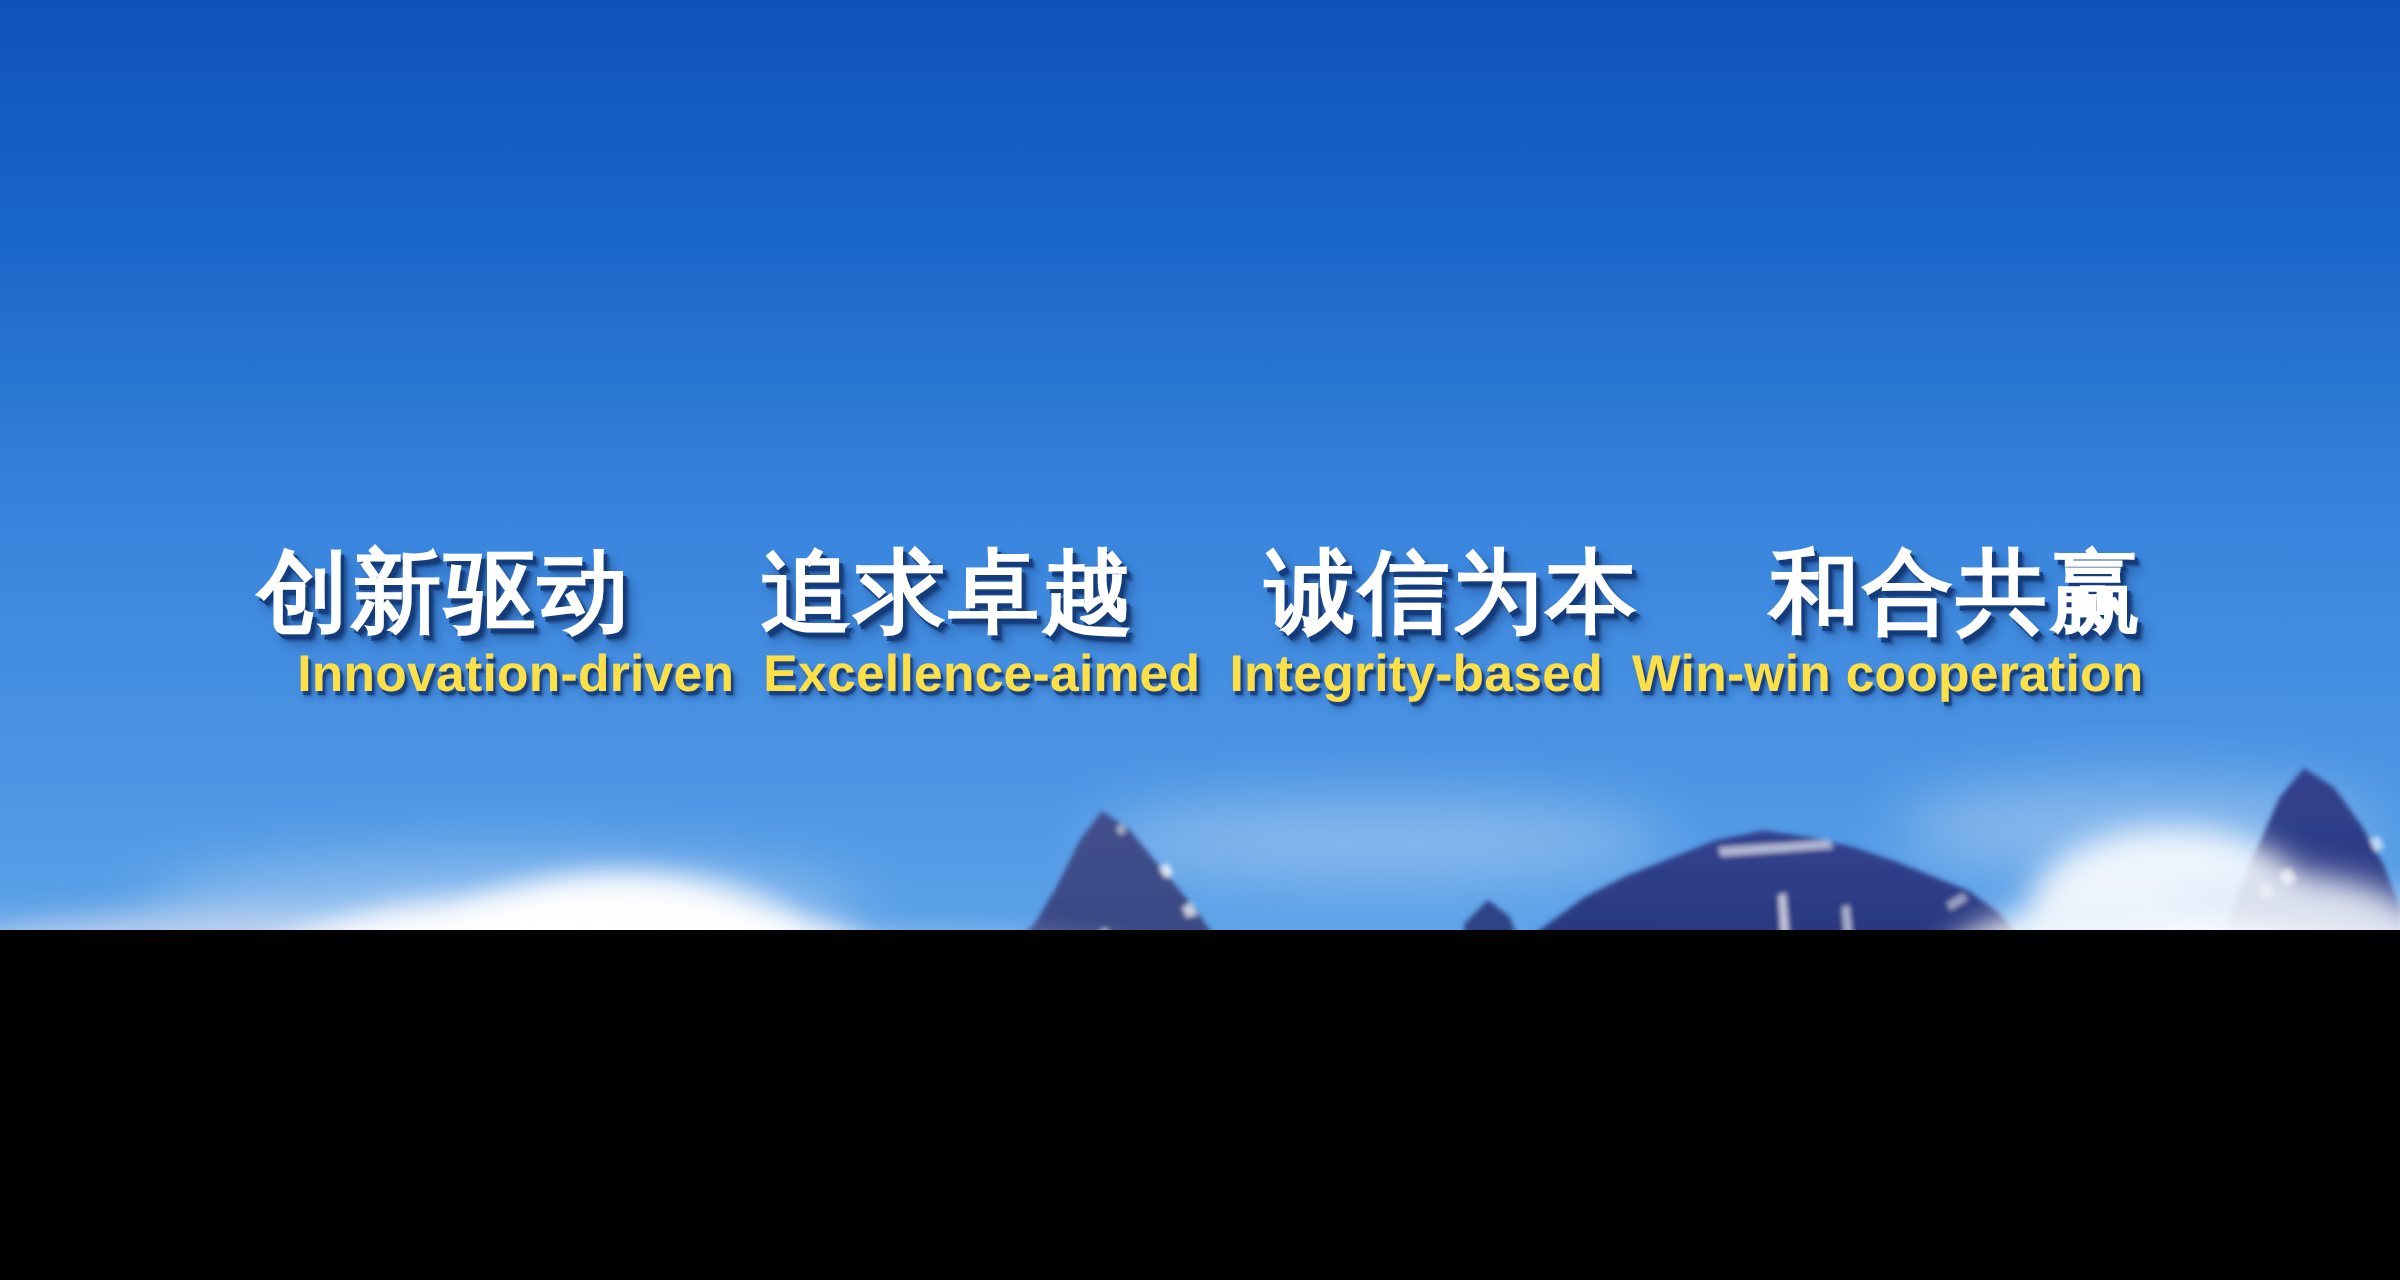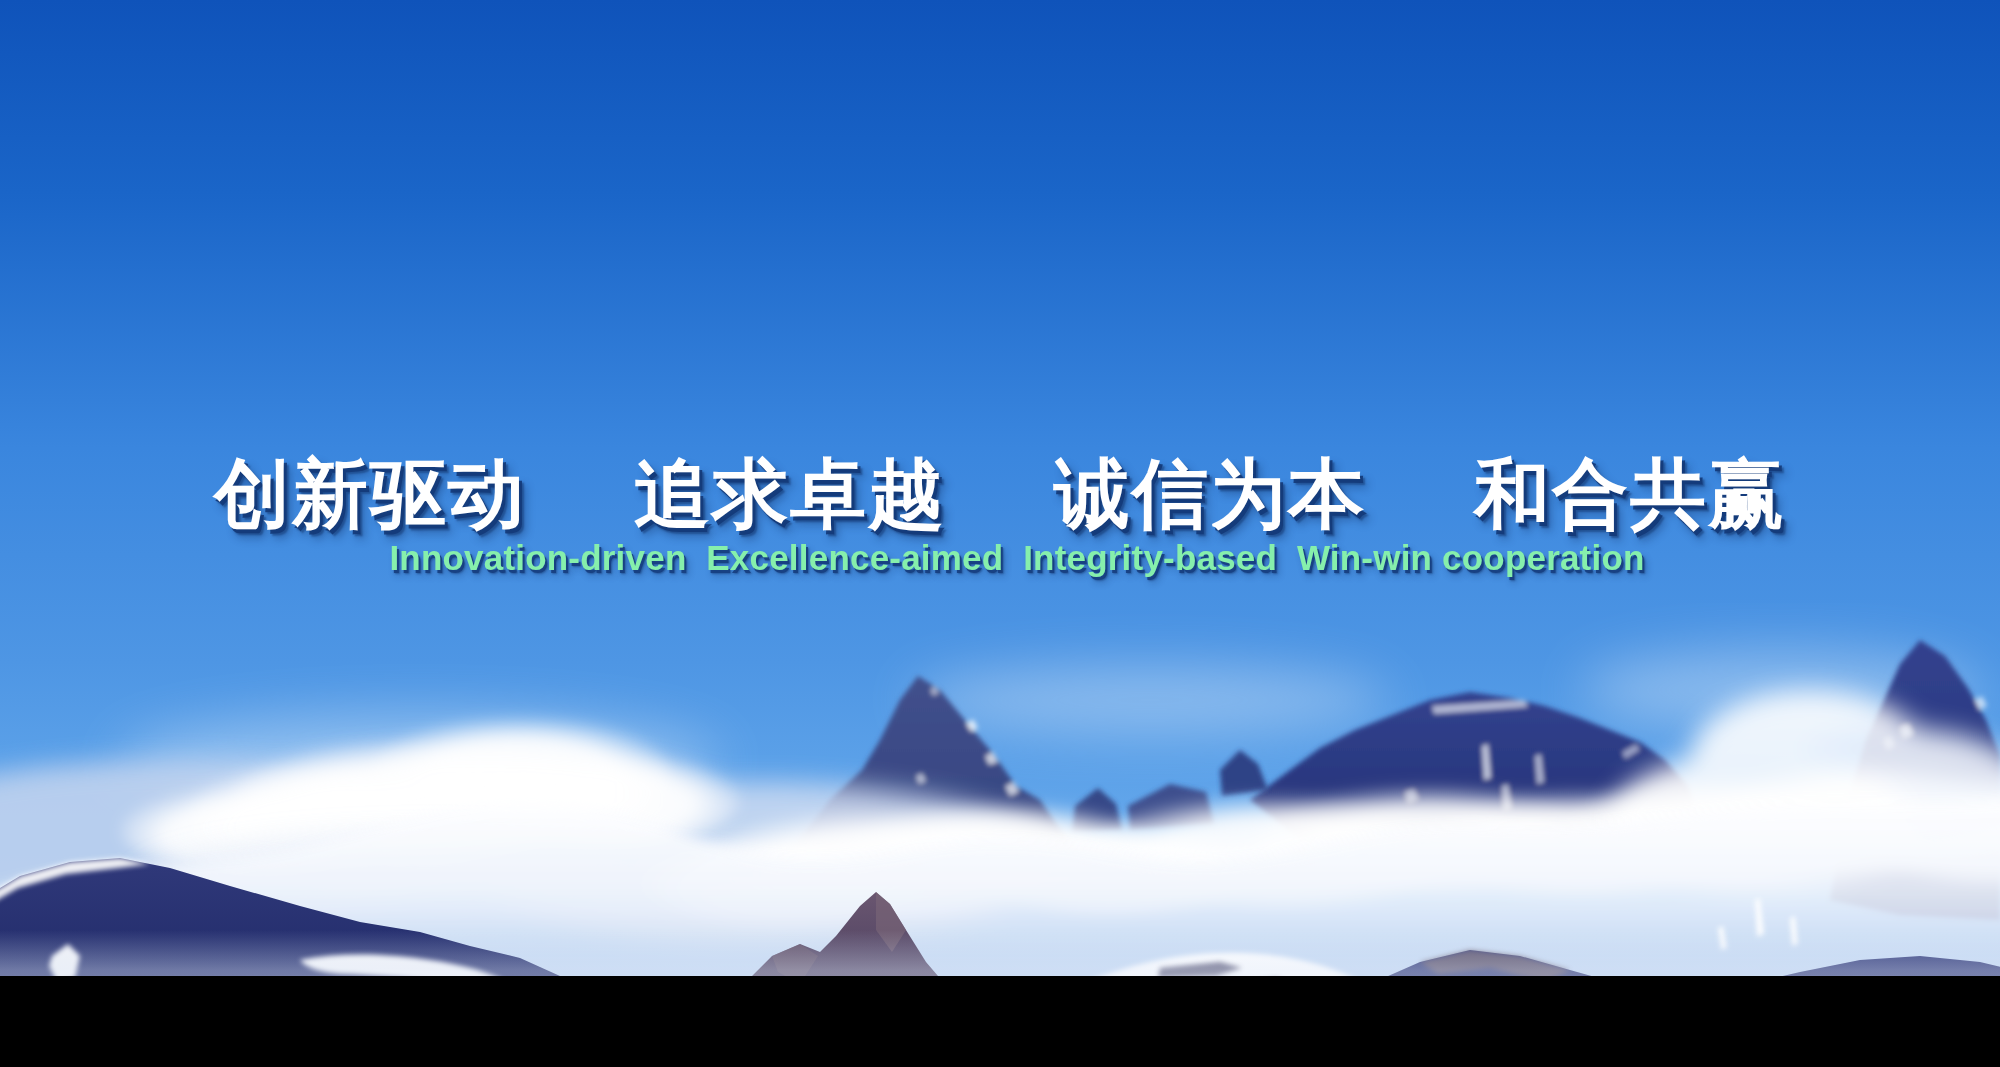--- a/index.html
+++ b/index.html
@@ -4,21 +4,21 @@
 <title>Corporate Banner</title>
 <style>
   html, body {
     margin: 0;
     padding: 0;
     background: #000;
   }
   #stage {
     position: relative;
     width: 2000px;
-    height: 976px;
+    height: 775px;
     overflow: hidden;
     font-family: "Liberation Sans", "DejaVu Sans", sans-serif;
     background: #1a65c8;
   }
   #scene-svg {
     position: absolute;
     inset: 0;
     width: 2000px;
     height: 1067px;
     display: block;
@@ -40,24 +40,24 @@
     letter-spacing: 2px;
     white-space: pre;
     text-shadow:
        3px 4px 0px rgba(20,58,120,0.92),
        5px 6px 2px rgba(18,52,110,0.55),
        7px 9px 9px rgba(15,45,100,0.38);
   }
   #slogan-cn .gap { letter-spacing: 0.42em; }
   #slogan-en {
     margin-top: 6px;
-    font-size: 35px;
+    font-size: 43px;
     line-height: 1.1;
     font-weight: 700;
-    color: #86efac;
+    color: #fde047;
     letter-spacing: 0.2px;
     white-space: pre;
     text-shadow:
        2px 3px 0px rgba(22,62,128,0.9),
        3px 4px 2px rgba(18,52,110,0.5),
        4px 6px 7px rgba(15,45,100,0.32);
     margin-left: 34px;
   }
 </style>
 </head>

